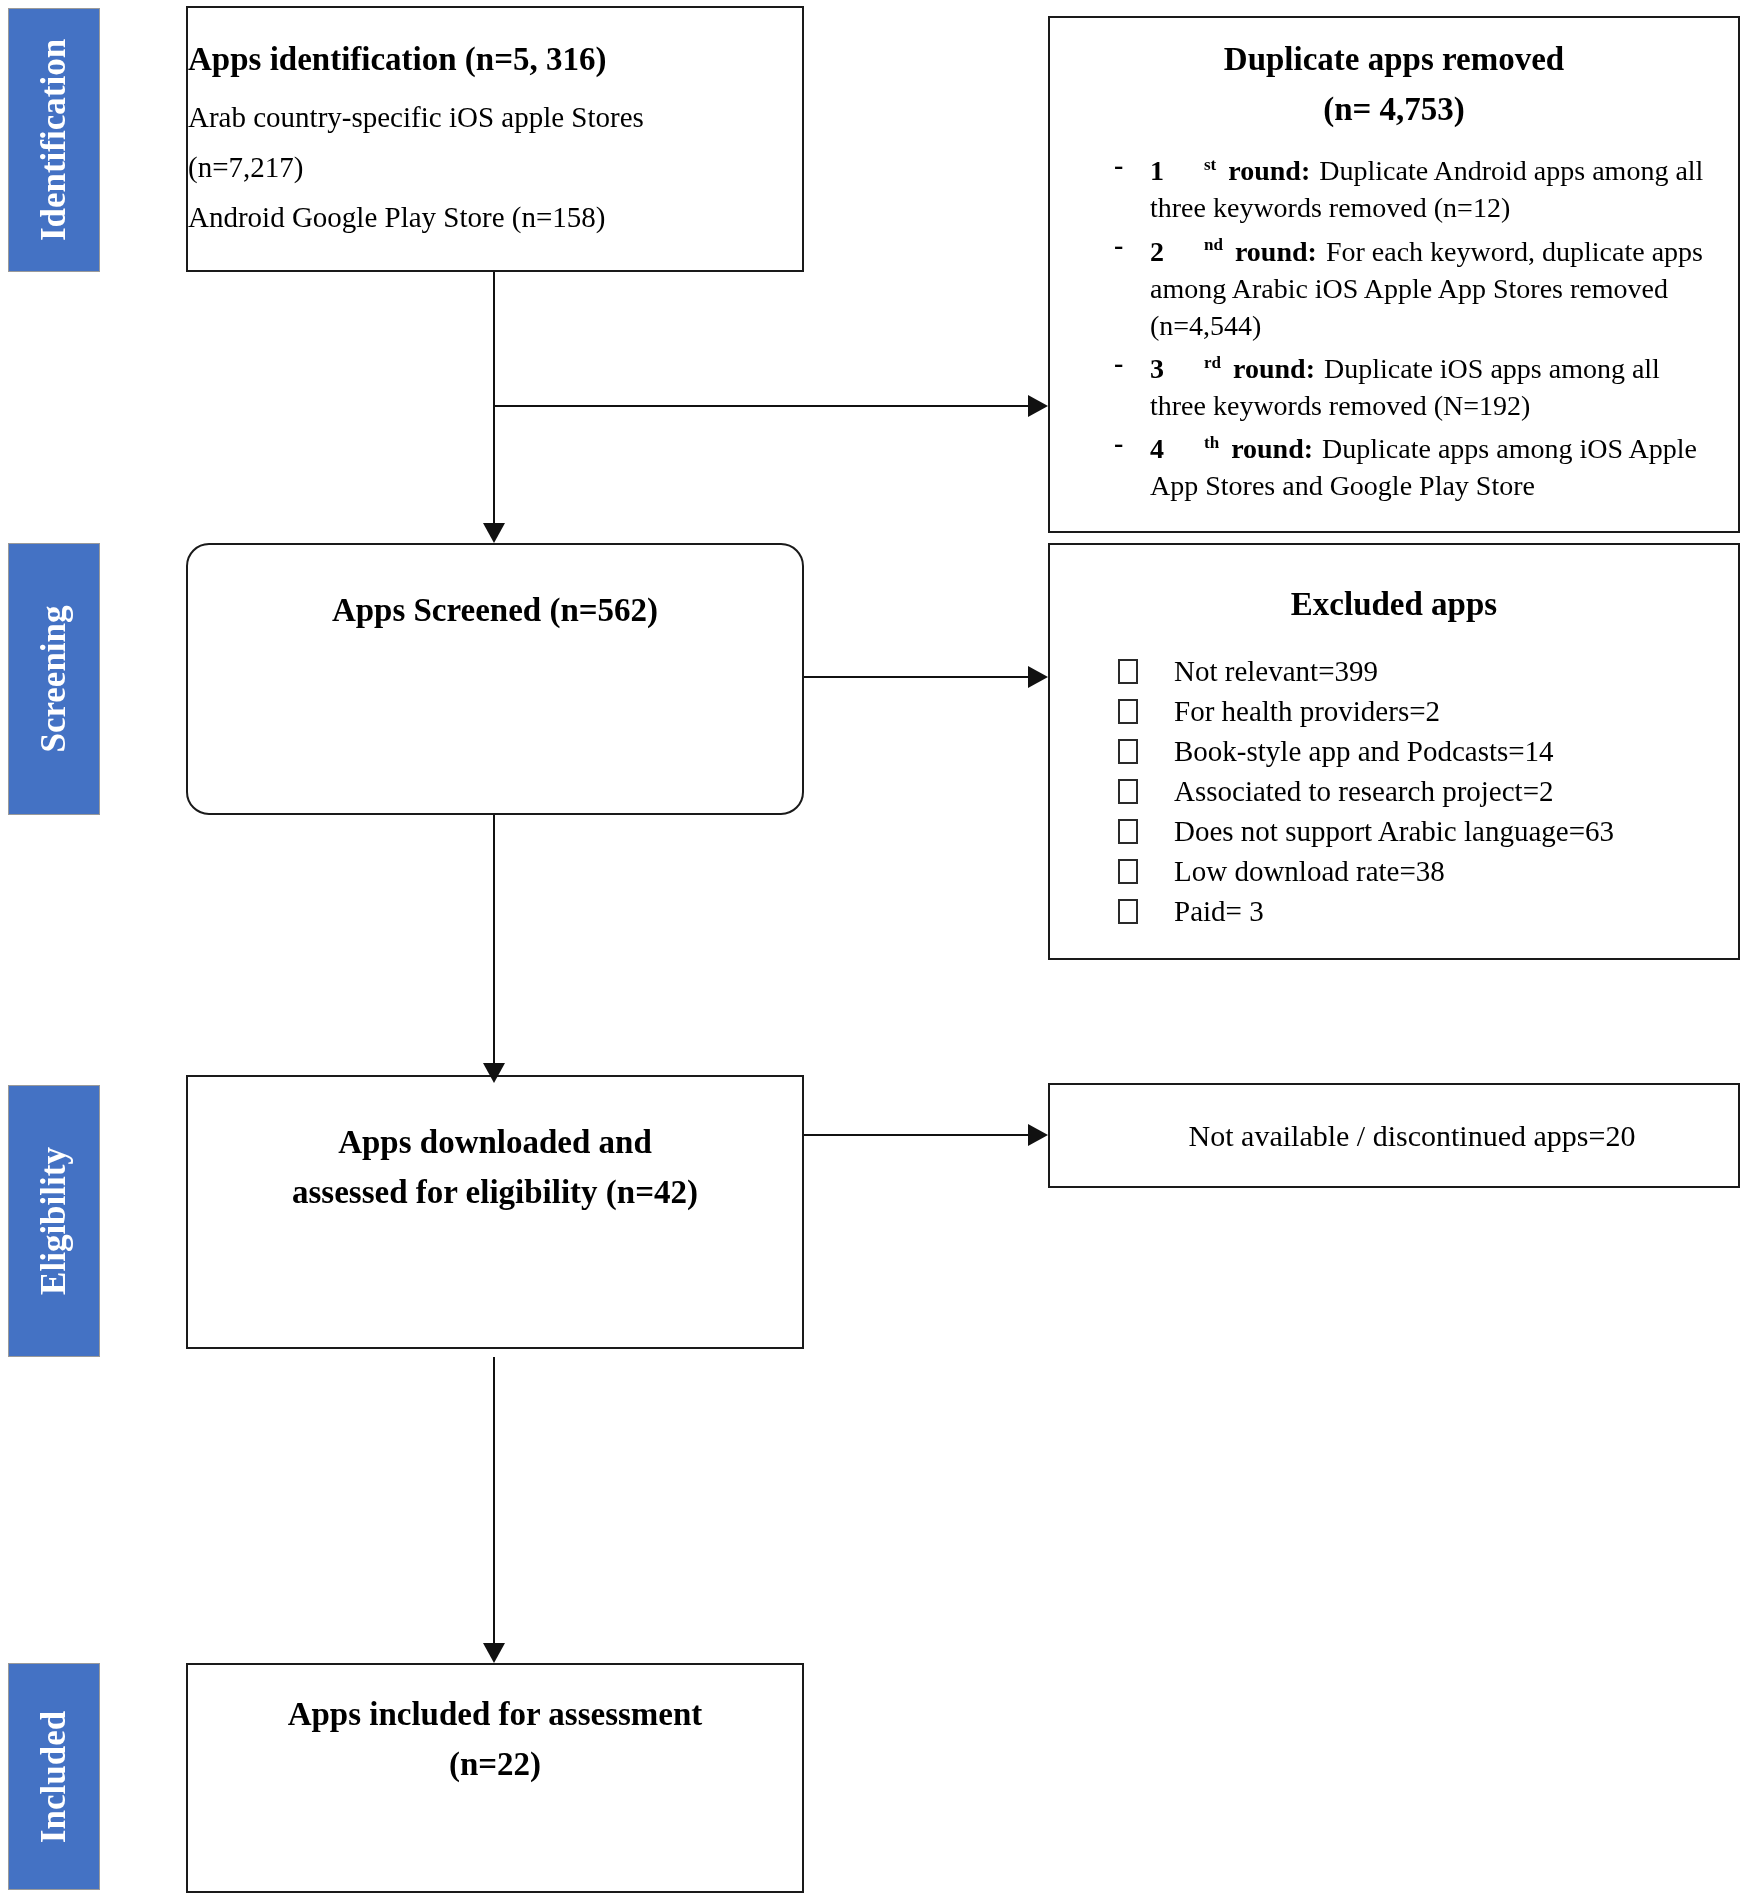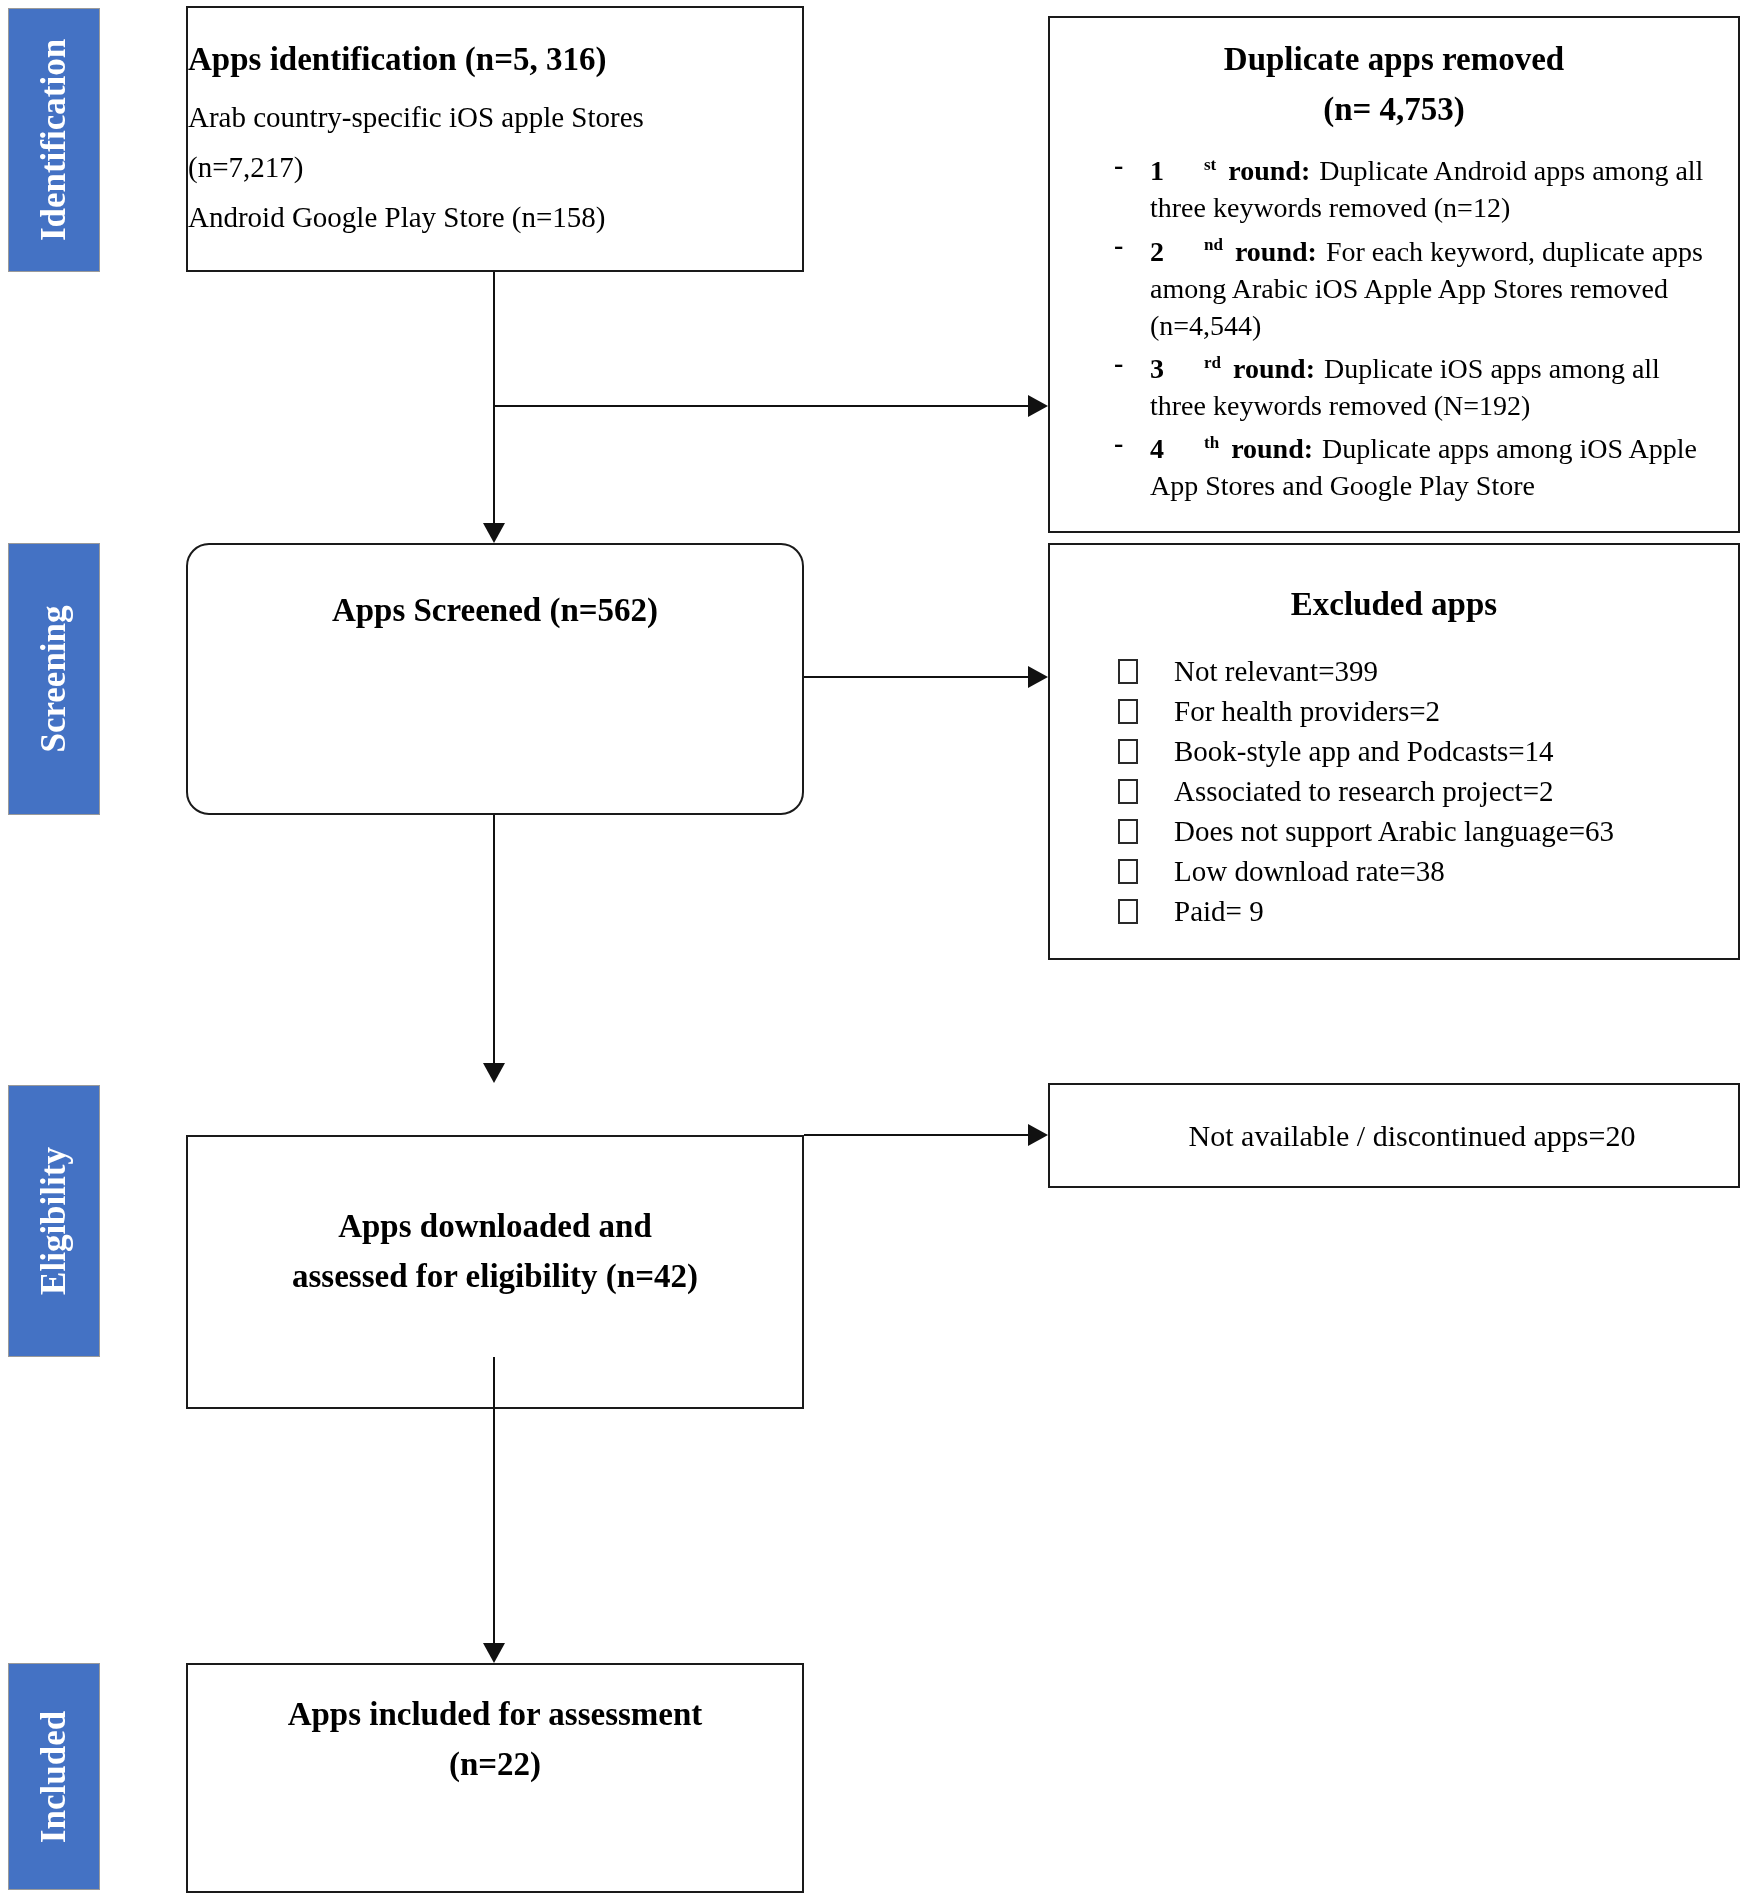--- a/index.html
+++ b/index.html
@@ -46,21 +46,21 @@
     position: absolute;
     background: #ffffff;
     border: 2px solid #1a1a1a;
     box-sizing: border-box;
   }
   .main-col { left: 186px; width: 618px; }
   .side-col { left: 1048px; width: 692px; }
 
   #box-identification { top: 6px;    height: 266px; padding-top: 26px; }
   #box-screened       { top: 543px;  height: 272px; text-align: center; padding-top: 40px; border-radius: 23px; }
-  #box-eligibility    { top: 1135px; height: 274px; text-align: center; padding-top: 64px; }
+  #box-eligibility    { top: 1075px; height: 274px; text-align: center; padding-top: 40px; }
   #box-included       { top: 1663px; height: 230px; text-align: center; padding-top: 24px; }
 
   #box-duplicates     { top: 16px;    height: 517px; padding-top: 16px; }
   #box-excluded       { top: 543px;  height: 417px; padding-top: 34px; }
   #box-not-available  { top: 1083px; height: 105px; display: flex; align-items: center; justify-content: center; padding-left: 36px; }
 
   .box-title {
     font-weight: bold;
     font-size: 33px;
     line-height: 50px;
@@ -224,21 +224,21 @@
       <div class="xitem">
         <span class="checkbox-glyph"></span>
         <span>Does not support Arabic language=63</span>
       </div>
       <div class="xitem">
         <span class="checkbox-glyph"></span>
         <span>Low download rate=38</span>
       </div>
       <div class="xitem">
         <span class="checkbox-glyph"></span>
-        <span>Paid= 9</span>
+        <span>Paid= 3</span>
       </div>
     </div>
   </div>
 
   <div class="flow-box side-col" id="box-not-available">
     <div class="plain-line">Not available / discontinued apps=20</div>
   </div>
 
   <div class="line" style="left:493px; top:272px; width:2px; height:252px;"></div>
   <div class="arrowhead-down" style="left:483px; top:523px;"></div>

